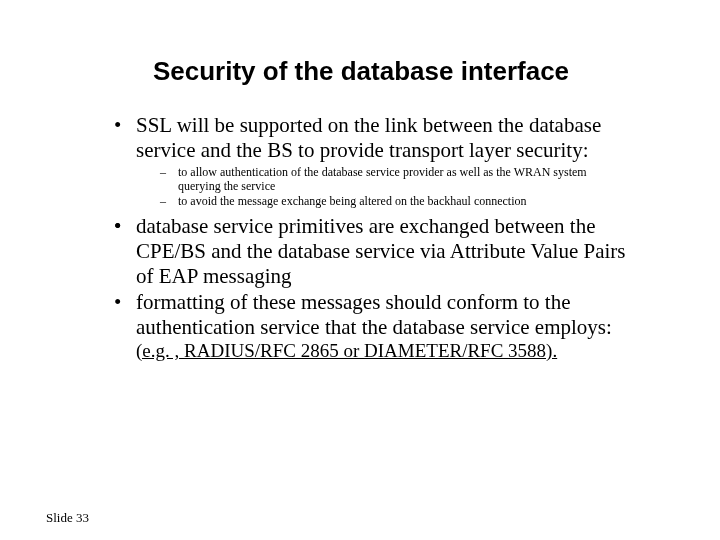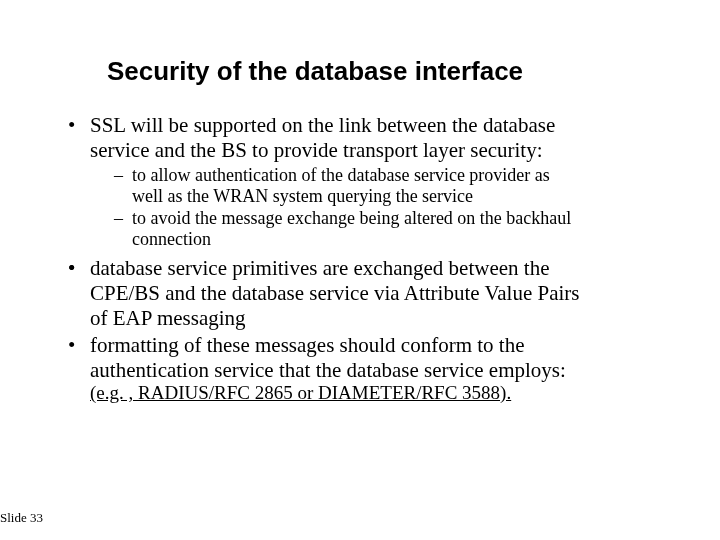--- a/index.html
+++ b/index.html
@@ -10,20 +10,21 @@
     background: #ffffff;
     font-family: "Times New Roman", Times, serif;
     color: #000;
   }
   .slide {
     box-sizing: border-box;
     width: 630px;
     height: 540px;
     padding: 56px 50px 0 50px;
     position: relative;
+    margin-left: 46px;
   }
   .title {
     font-family: Arial, Helvetica, sans-serif;
     font-weight: bold;
     font-size: 26px;
     text-align: center;
     margin: 0 0 26px 0;
   }
   ul.level1 {
     list-style: none;
@@ -45,21 +46,21 @@
     font-size: 21px;
   }
   ul.level2 {
     list-style: none;
     margin: 2px 0 6px 24px;
     padding: 0;
   }
   ul.level2 > li {
     position: relative;
     padding-left: 18px;
-    font-size: 18px;
+    font-size: 12px;
     line-height: 1.18;
     margin-bottom: 1px;
   }
   ul.level2 > li::before {
     content: "–";
     position: absolute;
     left: 0;
     top: 0;
   }
   .centered-inner {

